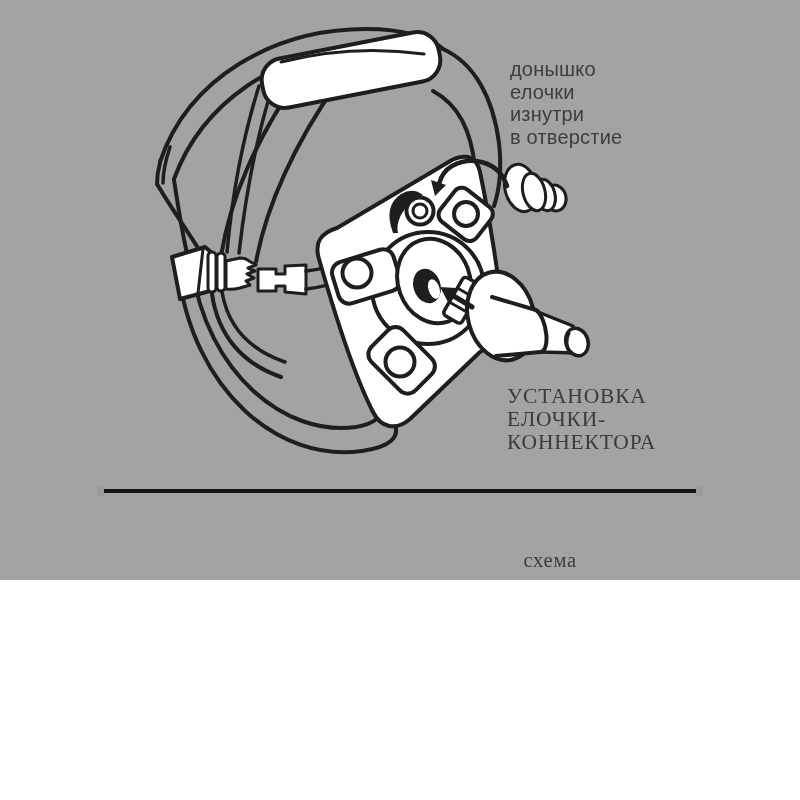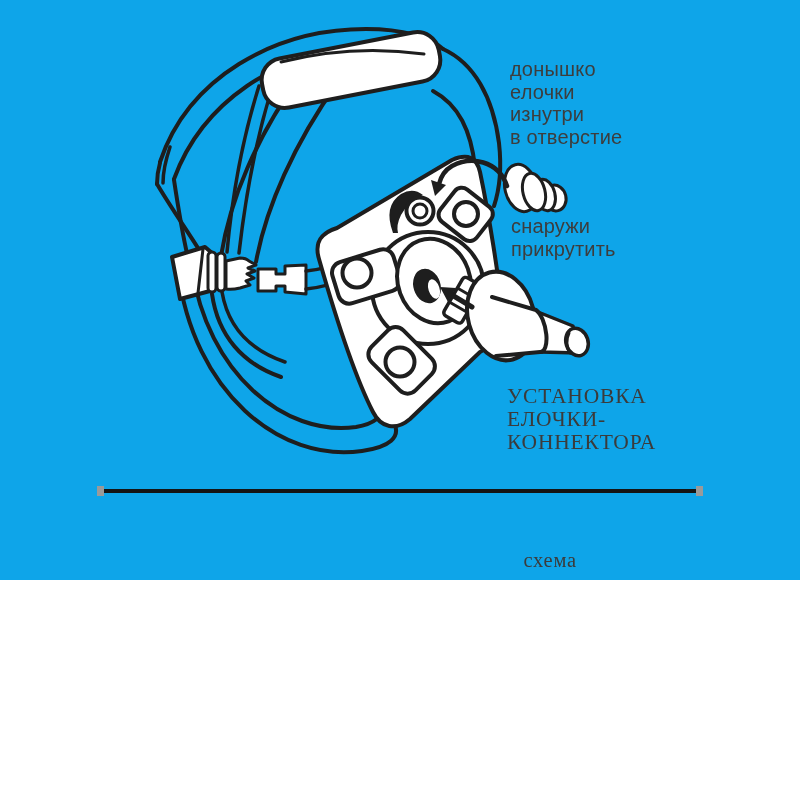--- a/index.html
+++ b/index.html
@@ -1,16 +1,16 @@
 <!DOCTYPE html>
 <html><head>
 <meta charset="utf-8">
 <style>
   html,body{margin:0;padding:0;background:#ffffff;}
-  .page{position:relative;width:800px;height:580px;background:#0ea5e9;overflow:hidden;
+  .page{position:relative;width:800px;height:580px;background:#a3a3a3;overflow:hidden;
         font-family:"Liberation Sans", sans-serif;}
   .illus{position:absolute;}
   
   .ln path,.ln ellipse,.ln rect,.ln circle,.ln line{
       stroke:#1e1e1e;stroke-width:4;fill:none;stroke-linecap:round;stroke-linejoin:round;}
   .ln .wf{fill:#ffffff;}
   .ln .ink{fill:#1e1e1e;stroke:none;}
   .ln .white{fill:#ffffff;stroke:none;}
   .ln .thin{stroke-width:3;}
   .ln .t35{stroke-width:3.5;}
@@ -118,22 +118,20 @@
     <g>
       <path class="t5" d="M472 307 L452 295"></path>
       <path class="ink" d="M440 287 L456 288 L448 302 Z"></path>
     </g>
   </svg>
 
   <div class="label l1">донышко
 елочки
 изнутри
 в отверстие</div>
-  <div class="label l2">снаружи
-прикрутить</div>
   <div class="caption light c1">УСТАНОВКА
 ЕЛОЧКИ-
 КОННЕКТОРА</div>
 
   <div class="divider">
     <span class="cap"></span>
     <span class="rule"></span>
     <span class="cap"></span>
   </div>
 

